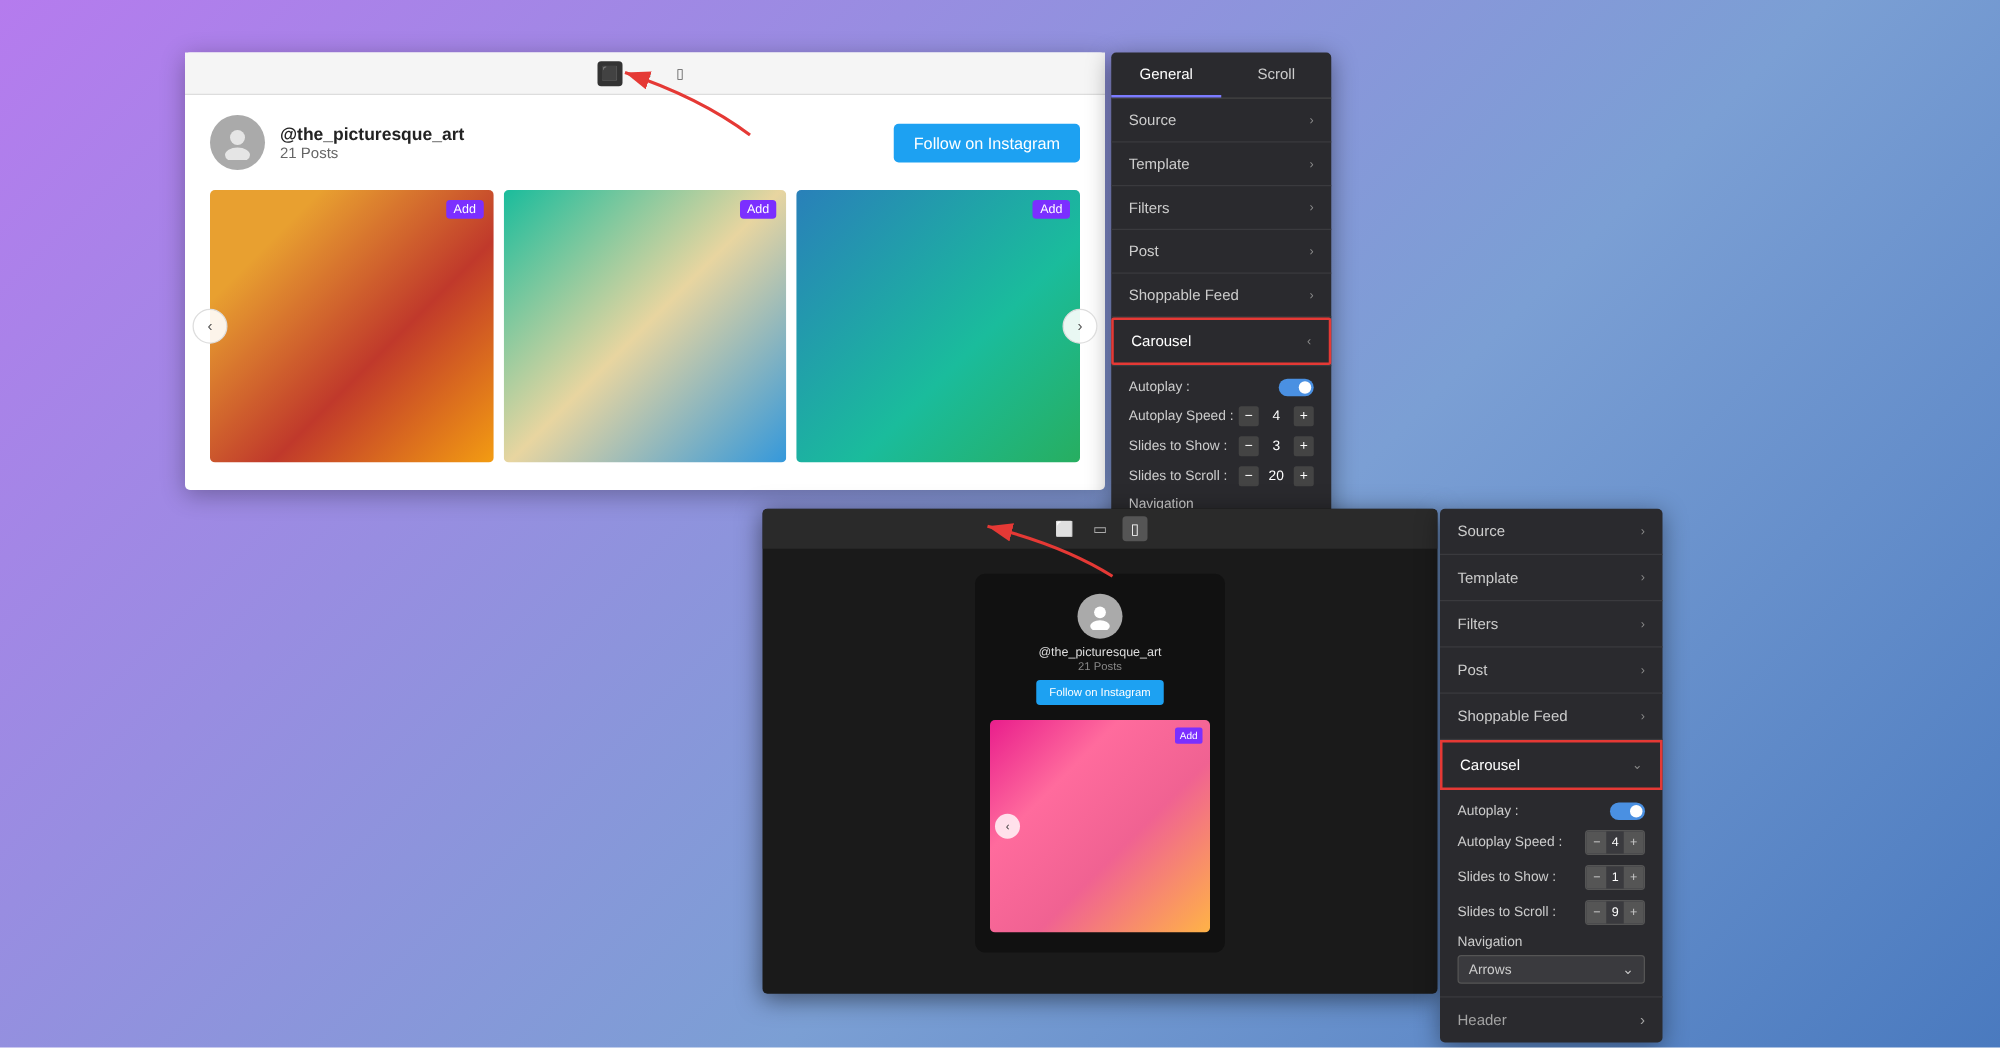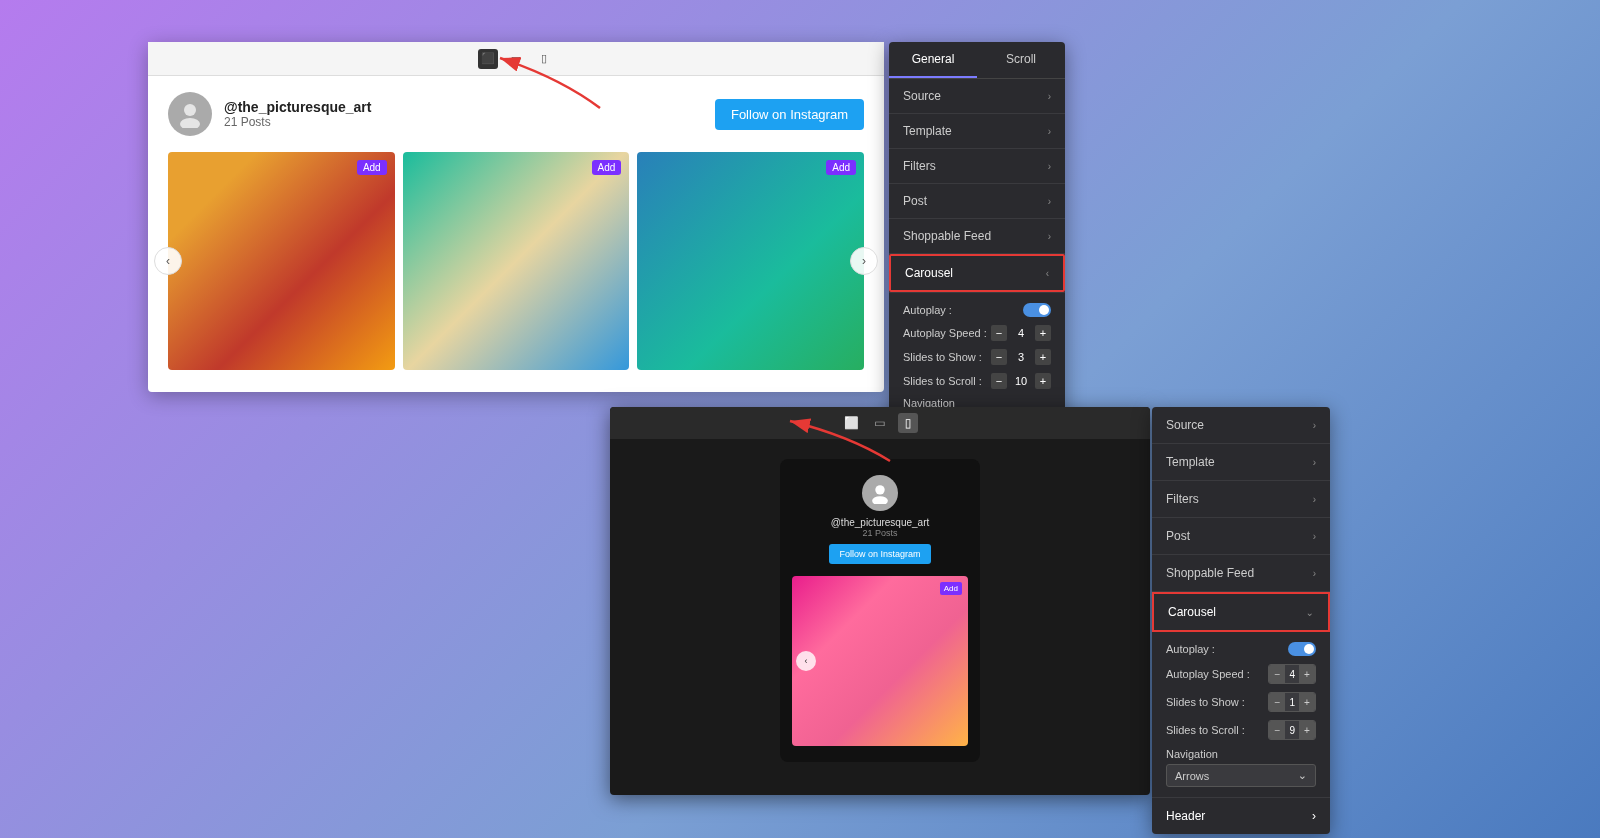--- a/index.html
+++ b/index.html
@@ -488,21 +488,21 @@
       cursor: pointer;
       margin-top: 4px;
     }
 
     .bottom-header-item {
       display: flex;
       align-items: center;
       justify-content: space-between;
       padding: 11px 14px;
       font-size: 12px;
-      color: #ffffff;
+      color: #a3a3a3;
       cursor: pointer;
       border-top: 1px solid #3a3a3e;
     }
 
     
     .red-arrow {
       position: absolute;
       pointer-events: none;
     }
   </style>
@@ -601,21 +601,21 @@
       <div class="number-input">
         <button class="num-btn">−</button>
         <span class="num-val">3</span>
         <button class="num-btn">+</button>
       </div>
     </div>
     <div class="carousel-row">
       <span>Slides to Scroll :</span>
       <div class="number-input">
         <button class="num-btn">−</button>
-        <span class="num-val">10</span>
+        <span class="num-val">20</span>
         <button class="num-btn">+</button>
       </div>
     </div>
     <div style="font-size:11px;color:#ccc;margin-bottom:4px;">Navigation</div>
     <div class="nav-dropdown">
       <span>Arrows</span>
       <span>⌄</span>
     </div>
   </div>
 </div>

